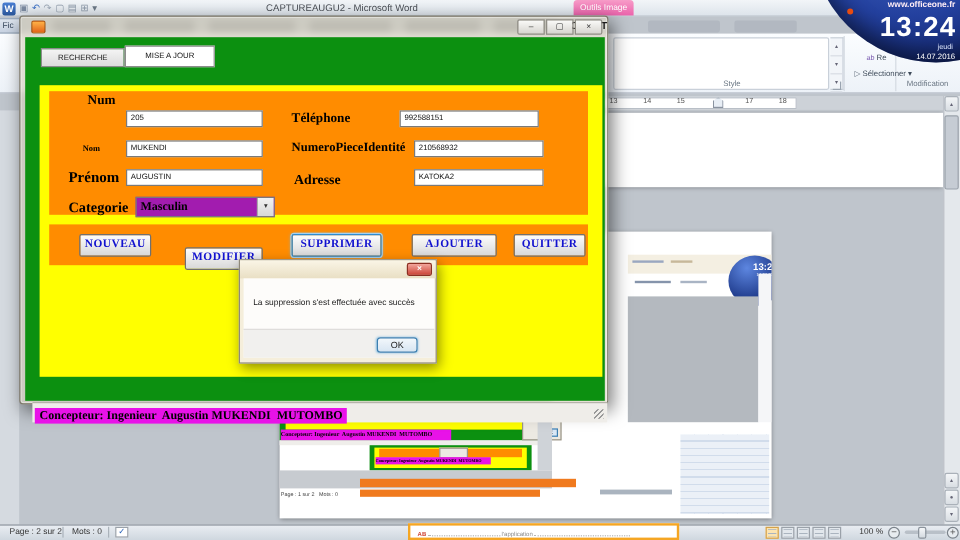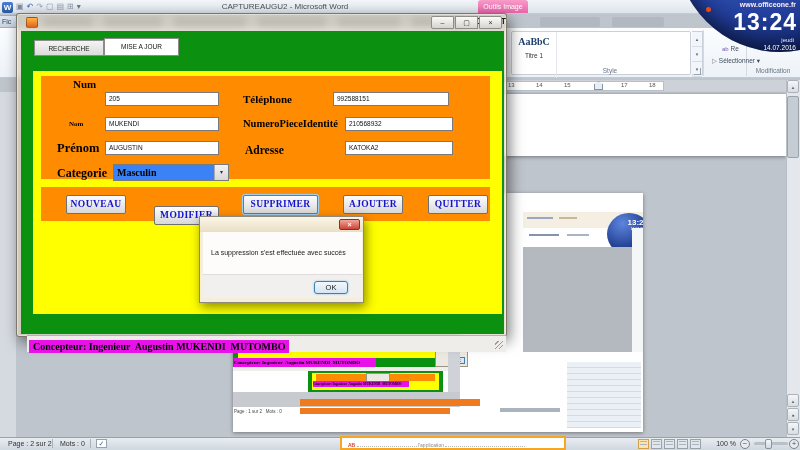--- a/index.html
+++ b/index.html
@@ -103,21 +103,21 @@
   .wctrl{top:2px;width:23px;height:13px;background:linear-gradient(#fafaf8,#d6d4cf);border:1px solid #8f8d85;
          font-size:7px;color:#333;text-align:center;line-height:11px;}
   .fbody{left:4px;top:17px;width:483px;height:303px;background:var(--form-green,#0c9010);}
   .ftab{height:16px;font-size:6.5px;color:#222;text-align:center;line-height:15px;border:1px solid #8c8c8c;}
   .ftab.inactive{background:linear-gradient(#f4f4f4,#dcdcdc);}
   .ftab.active{background:#fff;color:#111;}
   .fpage{left:12px;top:40px;width:469px;height:243px;background:var(--form-yellow,#ffff00);}
   .fpanel{background:var(--form-orange,#ff8c00);}
   .flabel{font-family:"Liberation Serif",serif;font-weight:bold;color:#000;white-space:nowrap;}
   .tb{background:#fff;border:1px solid #7a7a7a;font-size:6.5px;color:#111;padding:2px 0 0 3px;overflow:hidden;white-space:nowrap;}
-  .combo{background:#3b82f6;border:1px solid #7a7a7a;}
+  .combo{background:#a21caf;border:1px solid #7a7a7a;}
   .combo .val{position:absolute;left:3px;top:2px;font-family:"Liberation Serif",serif;font-weight:bold;font-size:10px;color:#000;}
   .combo .arr{position:absolute;right:0;top:0;width:13px;height:100%;background:linear-gradient(#f2f2f2,#d8d8d8);
               border-left:1px solid #aaa;font-size:6px;color:#333;text-align:center;line-height:15px;}
   .fbtn{top:177px;height:19px;background:linear-gradient(#fdfdfd,#d8d8d8);border:1px solid #707070;border-radius:2px;
         font-family:"Liberation Serif",serif;font-weight:bold;font-size:9.5px;color:var(--btn-blue,#1212cf);
         text-align:center;line-height:17px;letter-spacing:.4px;}
   .fbtn.focus{border:1px solid #2f8bd0;box-shadow:0 0 0 1px #a3d0ef,0 0 3px #7ab8e0;}
   .ffooter{left:6px;top:304px;width:479px;height:17px;background:#efede9;border-top:1px solid #b5b2aa;}
   .magenta{display:inline-block;background:var(--footer-magenta,#e812e8);color:#000;font-family:"Liberation Serif",serif;
            font-weight:bold;font-size:10px;line-height:13px;padding:0 4px;margin:2px 0 0 2px;white-space:pre;}
@@ -159,24 +159,20 @@
   <div class="abs tabblob" style="left:44px;width:48px"></div>
   <div class="abs tabblob" style="left:104px;width:58px"></div>
   <div class="abs tabblob" style="left:174px;width:72px"></div>
   <div class="abs tabblob" style="left:258px;width:68px"></div>
   <div class="abs tabblob" style="left:338px;width:62px"></div>
   <div class="abs tabblob" style="left:412px;width:52px"></div>
   <div class="abs tabblob faint" style="left:540px;width:60px"></div>
   <div class="abs tabblob faint" style="left:612px;width:52px"></div>
 
   <div class="abs gallery">
-    <div class="gcell">
-      <div class="gprev">AaBbC</div>
-      <div class="glab">Titre 1</div>
-    </div>
   </div>
   <div class="abs garrows">
     <span>▴</span>
     <span>▾</span>
     <span>▾</span>
   </div>
   <div class="abs grouplab" style="left:560px;width:100px">Style</div>
   <div class="abs launcher"></div>
   <div class="abs vsep" style="left:703px"></div>
   <div class="abs vsep" style="left:746px"></div>
@@ -325,21 +321,21 @@
         <div class="abs flabel" style="left:24px;top:95px;font-size:12px">Categorie</div>
         <div class="abs combo" style="left:80px;top:93px;width:116px;height:17px">
           <span class="val">Masculin</span>
           <span class="arr">▾</span>
         </div>
 
         <div class="abs fpanel" style="left:8px;top:116px;width:449px;height:34px"></div>
         <div class="abs fbtn" style="left:33px;top:124px;width:60px">NOUVEAU</div>
         <div class="abs fbtn" style="left:121px;top:135px;width:65px">MODIFIER</div>
         <div class="abs fbtn focus" style="left:210px;top:124px;width:75px">SUPPRIMER</div>
-        <div class="abs fbtn" style="left:310px;top:124px;width:60px">AJOUTER</div>
+        <div class="abs fbtn" style="left:310px;top:124px;width:71px">AJOUTER</div>
         <div class="abs fbtn" style="left:395px;top:124px;width:60px">QUITTER</div>
       </div>
 
       <div class="abs ffooter">
         <span class="magenta">Concepteur: Ingenieur  Augustin MUKENDI  MUTOMBO</span>
         <div class="abs grip"></div>
       </div>
     </div>
 
     <div class="abs dialog">

